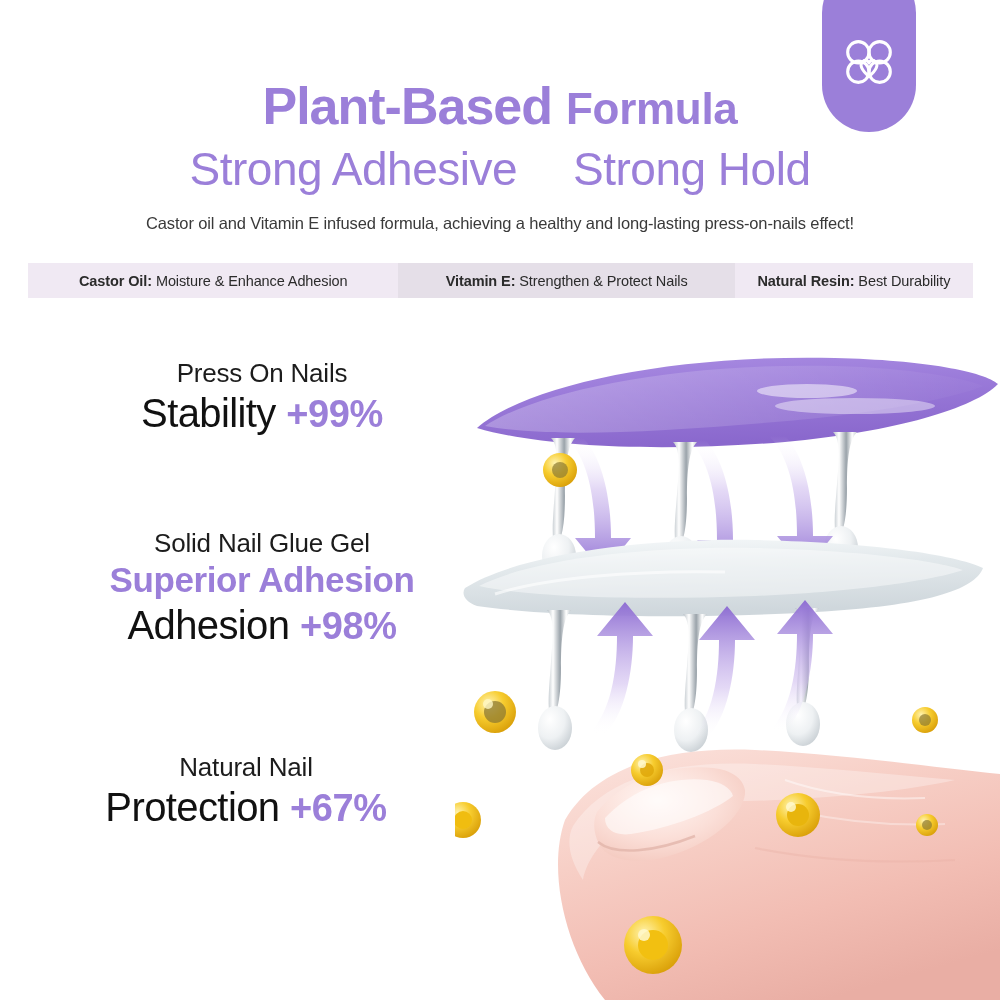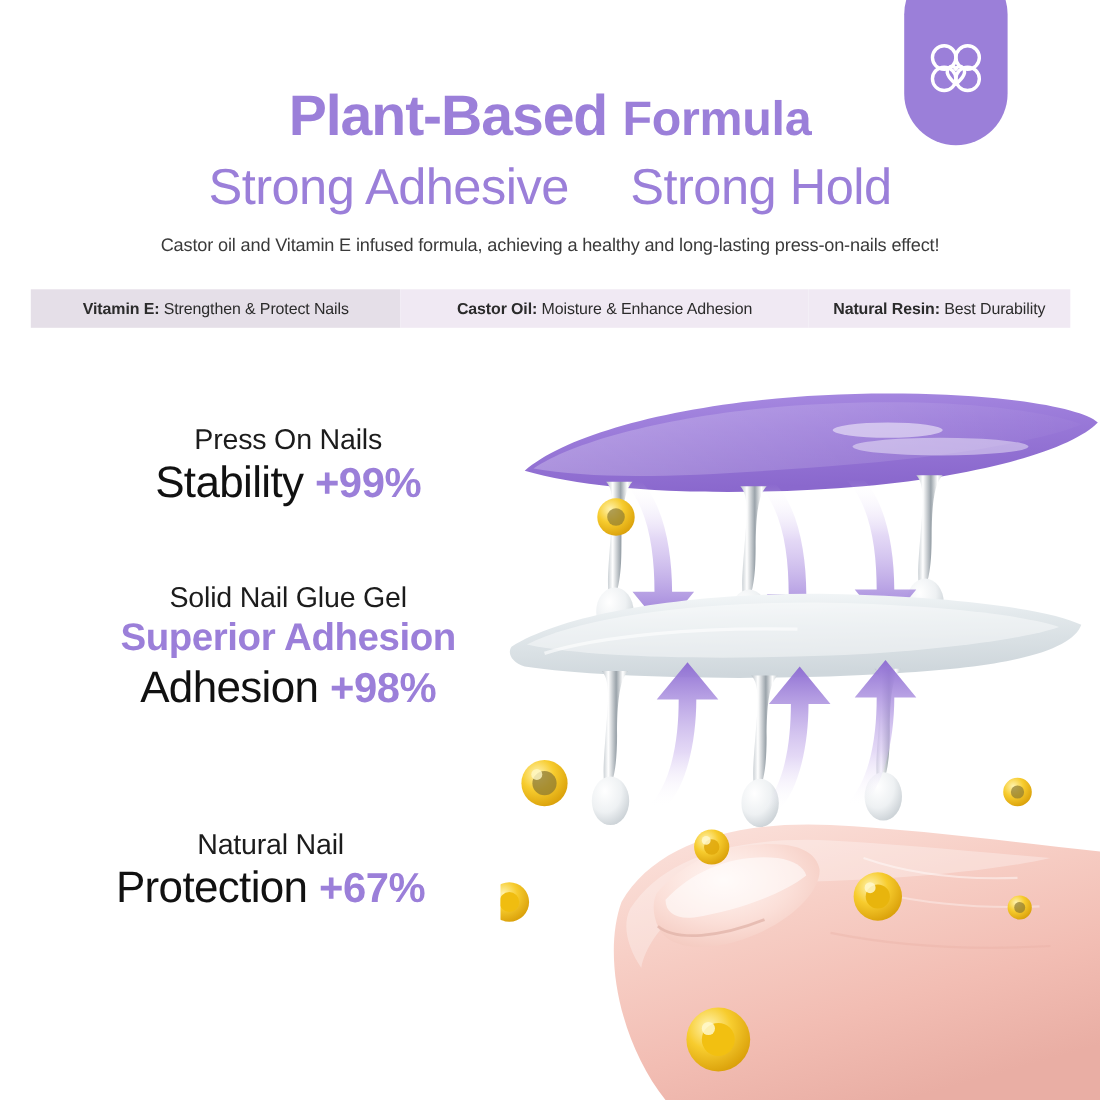--- a/index.html
+++ b/index.html
@@ -140,21 +140,21 @@
     line-height: 1.2;
     letter-spacing: -0.6px;
   }
   .stat-pct {
     font-size: 38px;
     font-weight: 700;
     color: #9b7fd9;
     letter-spacing: -0.4px;
   }
 
-  .stat-1 { left: 52px;  top: 358px; width: 420px; margin-top: 26px; }
+  .stat-1 { left: 52px;  top: 358px; width: 420px; }
   .stat-2 { left: 32px;  top: 528px; width: 460px; }
   .stat-3 { left: 36px;  top: 752px; width: 420px; }
 
   
   .illo {
     position: absolute;
     left: 455px;
     top: 350px;
     width: 545px;
     height: 650px;
@@ -182,29 +182,29 @@
       <span class="hl-strong">Plant-Based</span><span class="hl-gap" style="width:14px"></span><span class="hl-light">Formula</span>
     </div>
     <div class="hl-line2">
       <span class="hl-sub">Strong Adhesive</span><span class="hl-gap"></span><span class="hl-sub">Strong Hold</span>
     </div>
   </div>
 
   <div class="description">Castor oil and Vitamin E infused formula, achieving a healthy and long-lasting press-on-nails effect!</div>
 
   <div class="badge-bar">
+    <div class="badge badge-1">
+      <b>Castor Oil:</b>
+      <span>&nbsp;</span>
+      <span>Moisture &amp; Enhance Adhesion</span>
+    </div>
     <div class="badge badge-2">
       <b>Vitamin E:</b>
       <span>&nbsp;</span>
       <span>Strengthen &amp; Protect Nails</span>
-    </div>
-    <div class="badge badge-1">
-      <b>Castor Oil:</b>
-      <span>&nbsp;</span>
-      <span>Moisture &amp; Enhance Adhesion</span>
     </div>
     <div class="badge badge-3">
       <b>Natural Resin:</b>
       <span>&nbsp;</span>
       <span>Best Durability</span>
     </div>
   </div>
 
   <div class="stat stat-1">
     <div class="stat-label">Press On Nails</div>

